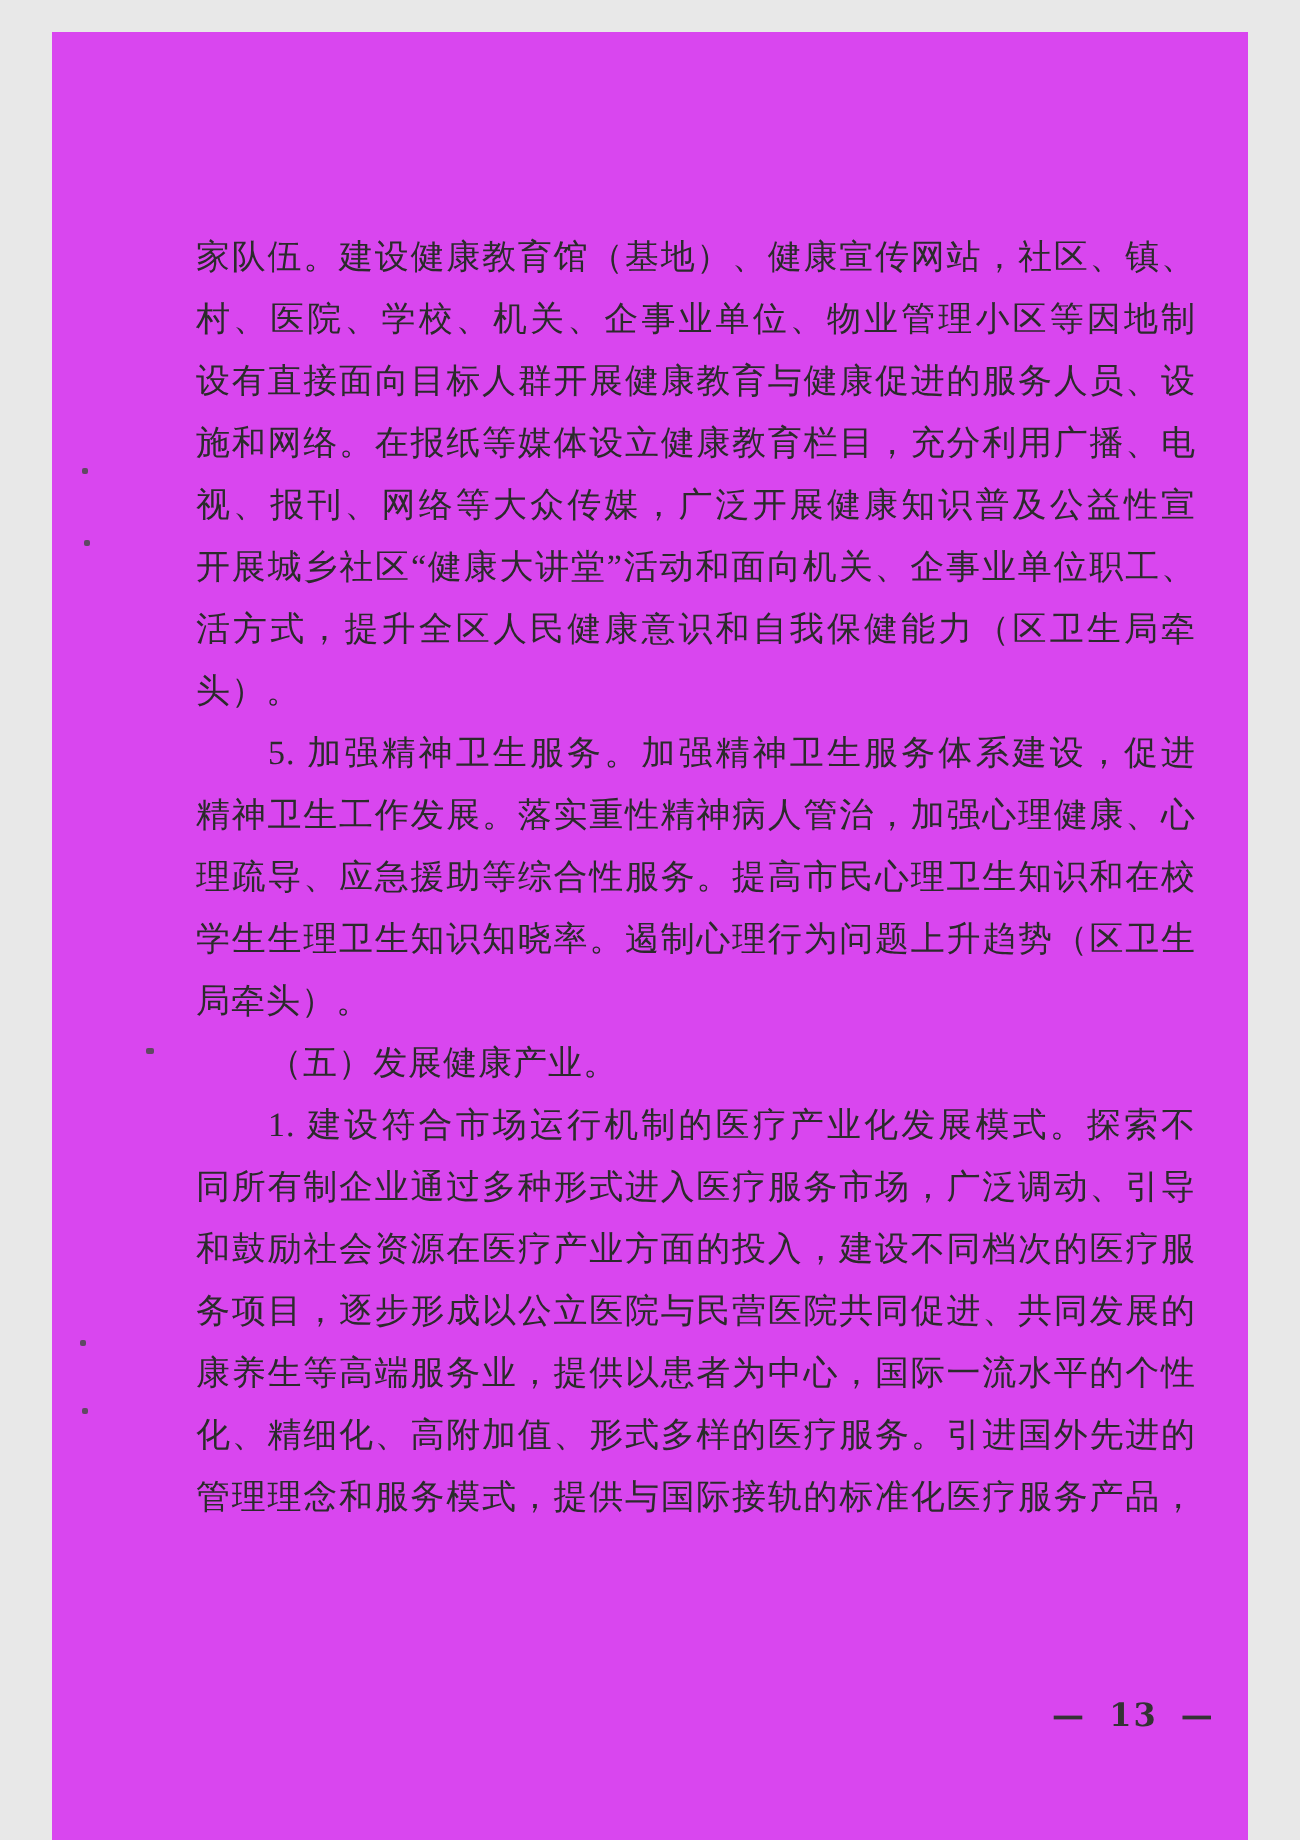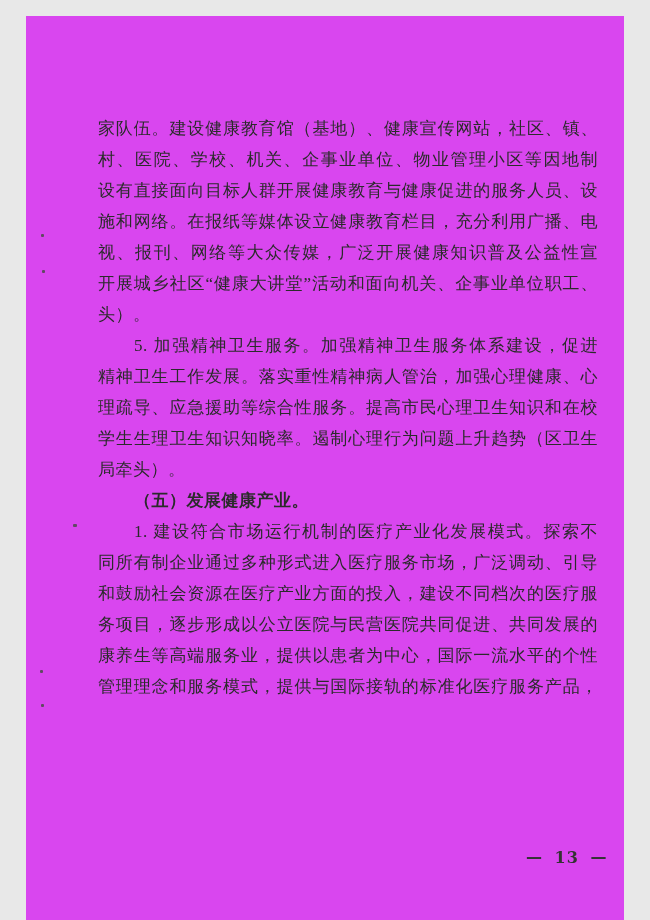--- a/index.html
+++ b/index.html
@@ -35,21 +35,21 @@
     text-align-last: justify;
   }
   .line.short {
     text-align: left;
     text-align-last: left;
   }
   .line.indent {
     text-indent: 36px;
   }
   .line.bold {
-    font-weight: bold;
+    font-weight: normal;
   }
   .footer {
     position: absolute;
     left: 500px;
     top: 832px;
     font-size: 16px;
     letter-spacing: 1px;
     word-spacing: 5px;
     color: #333333;
     font-family: "DejaVu Serif", serif;
@@ -74,32 +74,34 @@
 
 <div class="page">
 
   <div class="text-block">
     <div class="line just">家队伍。建设健康教育馆（基地）、健康宣传网站，社区、镇、</div>
     <div class="line just">村、医院、学校、机关、企事业单位、物业管理小区等因地制宜，</div>
     <div class="line just">设有直接面向目标人群开展健康教育与健康促进的服务人员、设</div>
     <div class="line just">施和网络。在报纸等媒体设立健康教育栏目，充分利用广播、电</div>
     <div class="line just">视、报刊、网络等大众传媒，广泛开展健康知识普及公益性宣传。</div>
     <div class="line just">开展城乡社区“健康大讲堂”活动和面向机关、企事业单位职工、</div>
+    <div class="line just">活方式，提升全区人民健康意识和自我保健能力（区卫生局牵</div>
     <div class="line short">头）。</div>
     <div class="line just indent">5. 加强精神卫生服务。加强精神卫生服务体系建设，促进</div>
     <div class="line just">精神卫生工作发展。落实重性精神病人管治，加强心理健康、心</div>
     <div class="line just">理疏导、应急援助等综合性服务。提高市民心理卫生知识和在校</div>
     <div class="line just">学生生理卫生知识知晓率。遏制心理行为问题上升趋势（区卫生</div>
     <div class="line short">局牵头）。</div>
     <div class="line short indent bold">（五）发展健康产业。</div>
     <div class="line just indent">1. 建设符合市场运行机制的医疗产业化发展模式。探索不</div>
     <div class="line just">同所有制企业通过多种形式进入医疗服务市场，广泛调动、引导</div>
     <div class="line just">和鼓励社会资源在医疗产业方面的投入，建设不同档次的医疗服</div>
     <div class="line just">务项目，逐步形成以公立医院与民营医院共同促进、共同发展的</div>
     <div class="line just">康养生等高端服务业，提供以患者为中心，国际一流水平的个性</div>
+    <div class="line just">化、精细化、高附加值、形式多样的医疗服务。引进国外先进的</div>
     <div class="line just">管理理念和服务模式，提供与国际接轨的标准化医疗服务产品，</div>
   </div>
 
   <div class="footer">— 13 —</div>
 
   <div class="speck s1"></div>
   <div class="speck s2"></div>
   <div class="speck s3"></div>
   <div class="speck s4"></div>
   <div class="speck s5"></div>

